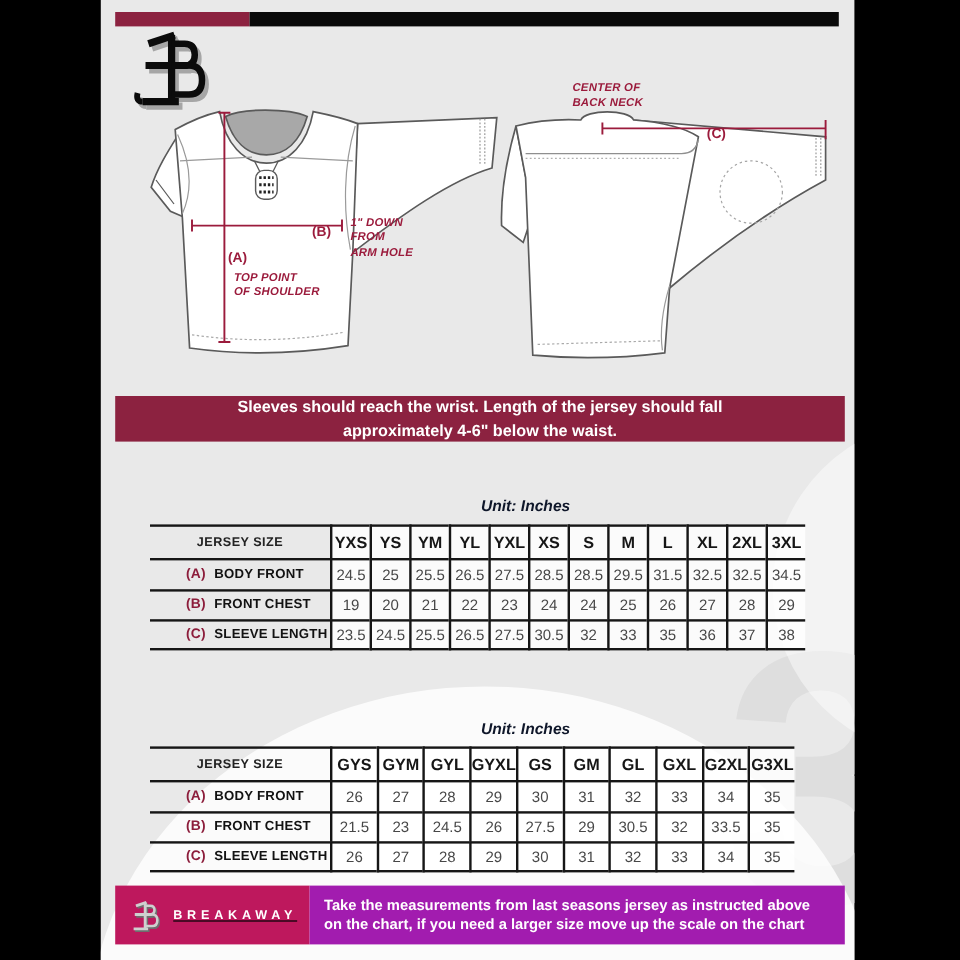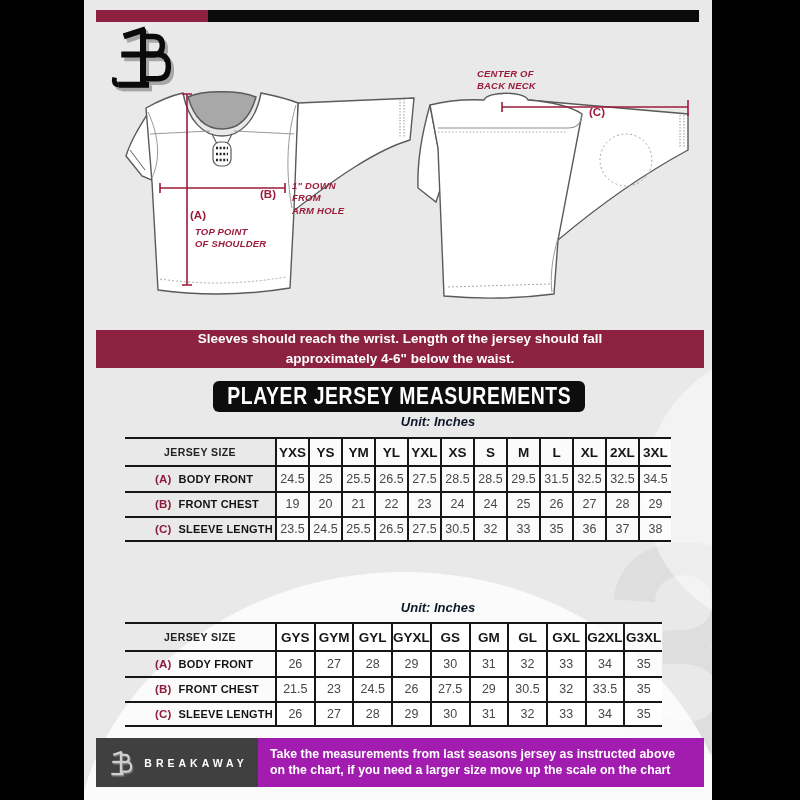--- a/index.html
+++ b/index.html
@@ -46,22 +46,22 @@
   .cell{border-top:2px solid #161616;display:flex;align-items:center;min-width:0;}
   .c-head,.c-val{justify-content:center;border-left:2px solid #161616;background:rgba(255,255,255,.82);}
   .c-head{font-weight:bold;font-size:13.5px;color:#161616;}
   .c-val{font-size:12.5px;color:#474747;}
   .c-corner{justify-content:center;font-size:10.5px;font-weight:bold;letter-spacing:.4px;color:#222;}
   .c-label{padding-left:30px;gap:7px;font-size:11px;font-weight:bold;color:#121212;letter-spacing:.2px;}
   .c-label .key{color:#8c1d3b;font-weight:800;font-size:11.5px;}
   .last{border-bottom:2.5px solid #161616;}
 
   
-  .foot-black{left:12px;top:738px;width:162px;height:49px;background:#404040;display:flex;align-items:center;
-              justify-content:center;gap:8px;}
+  .foot-black{left:12px;top:738px;width:162px;height:49px;background:#be185d;display:flex;align-items:center;
+              justify-content:center;gap:8px;text-decoration:underline;}
   .brand{color:#fff;font-weight:bold;font-size:10.5px;letter-spacing:4px;}
   .foot-maroon{left:174px;top:738px;width:446px;height:49px;background:#a21caf;color:#fff;display:flex;
                flex-direction:column;justify-content:center;padding-left:12px;box-sizing:border-box;}
   .foot-maroon div{font-size:12.3px;font-weight:600;line-height:1.27;white-space:nowrap;}
 </style>
 </head>
 <body>
 
 <div class="page">
 
@@ -147,23 +147,20 @@
   <div class="abs meas meas-cap" style="left:111px;top:226px;">
     <div>TOP POINT</div>
     <div>OF SHOULDER</div>
   </div>
 
   <div class="abs z1 banner">
     <div>Sleeves should reach the wrist. Length of the jersey should fall</div>
     <div>approximately 4-6" below the waist.</div>
   </div>
 
-  <div class="abs z1 sec-head" style="top:381px;">
-    <span>PLAYER JERSEY MEASUREMENTS</span>
-  </div>
   <div class="abs z1 unit" style="top:414px;">Unit: Inches</div>
   <div class="abs meas-table" style="top: 437px; width: 546px; display: grid; grid-template-columns: 150px repeat(12, 1fr); grid-template-rows: 28px repeat(3, 25.5px);">
       <div class="cell c-corner">JERSEY SIZE</div>
       <div class="cell c-head">YXS</div>
       <div class="cell c-head">YS</div>
       <div class="cell c-head">YM</div>
       <div class="cell c-head">YL</div>
       <div class="cell c-head">YXL</div>
       <div class="cell c-head">XS</div>
       <div class="cell c-head">S</div>

